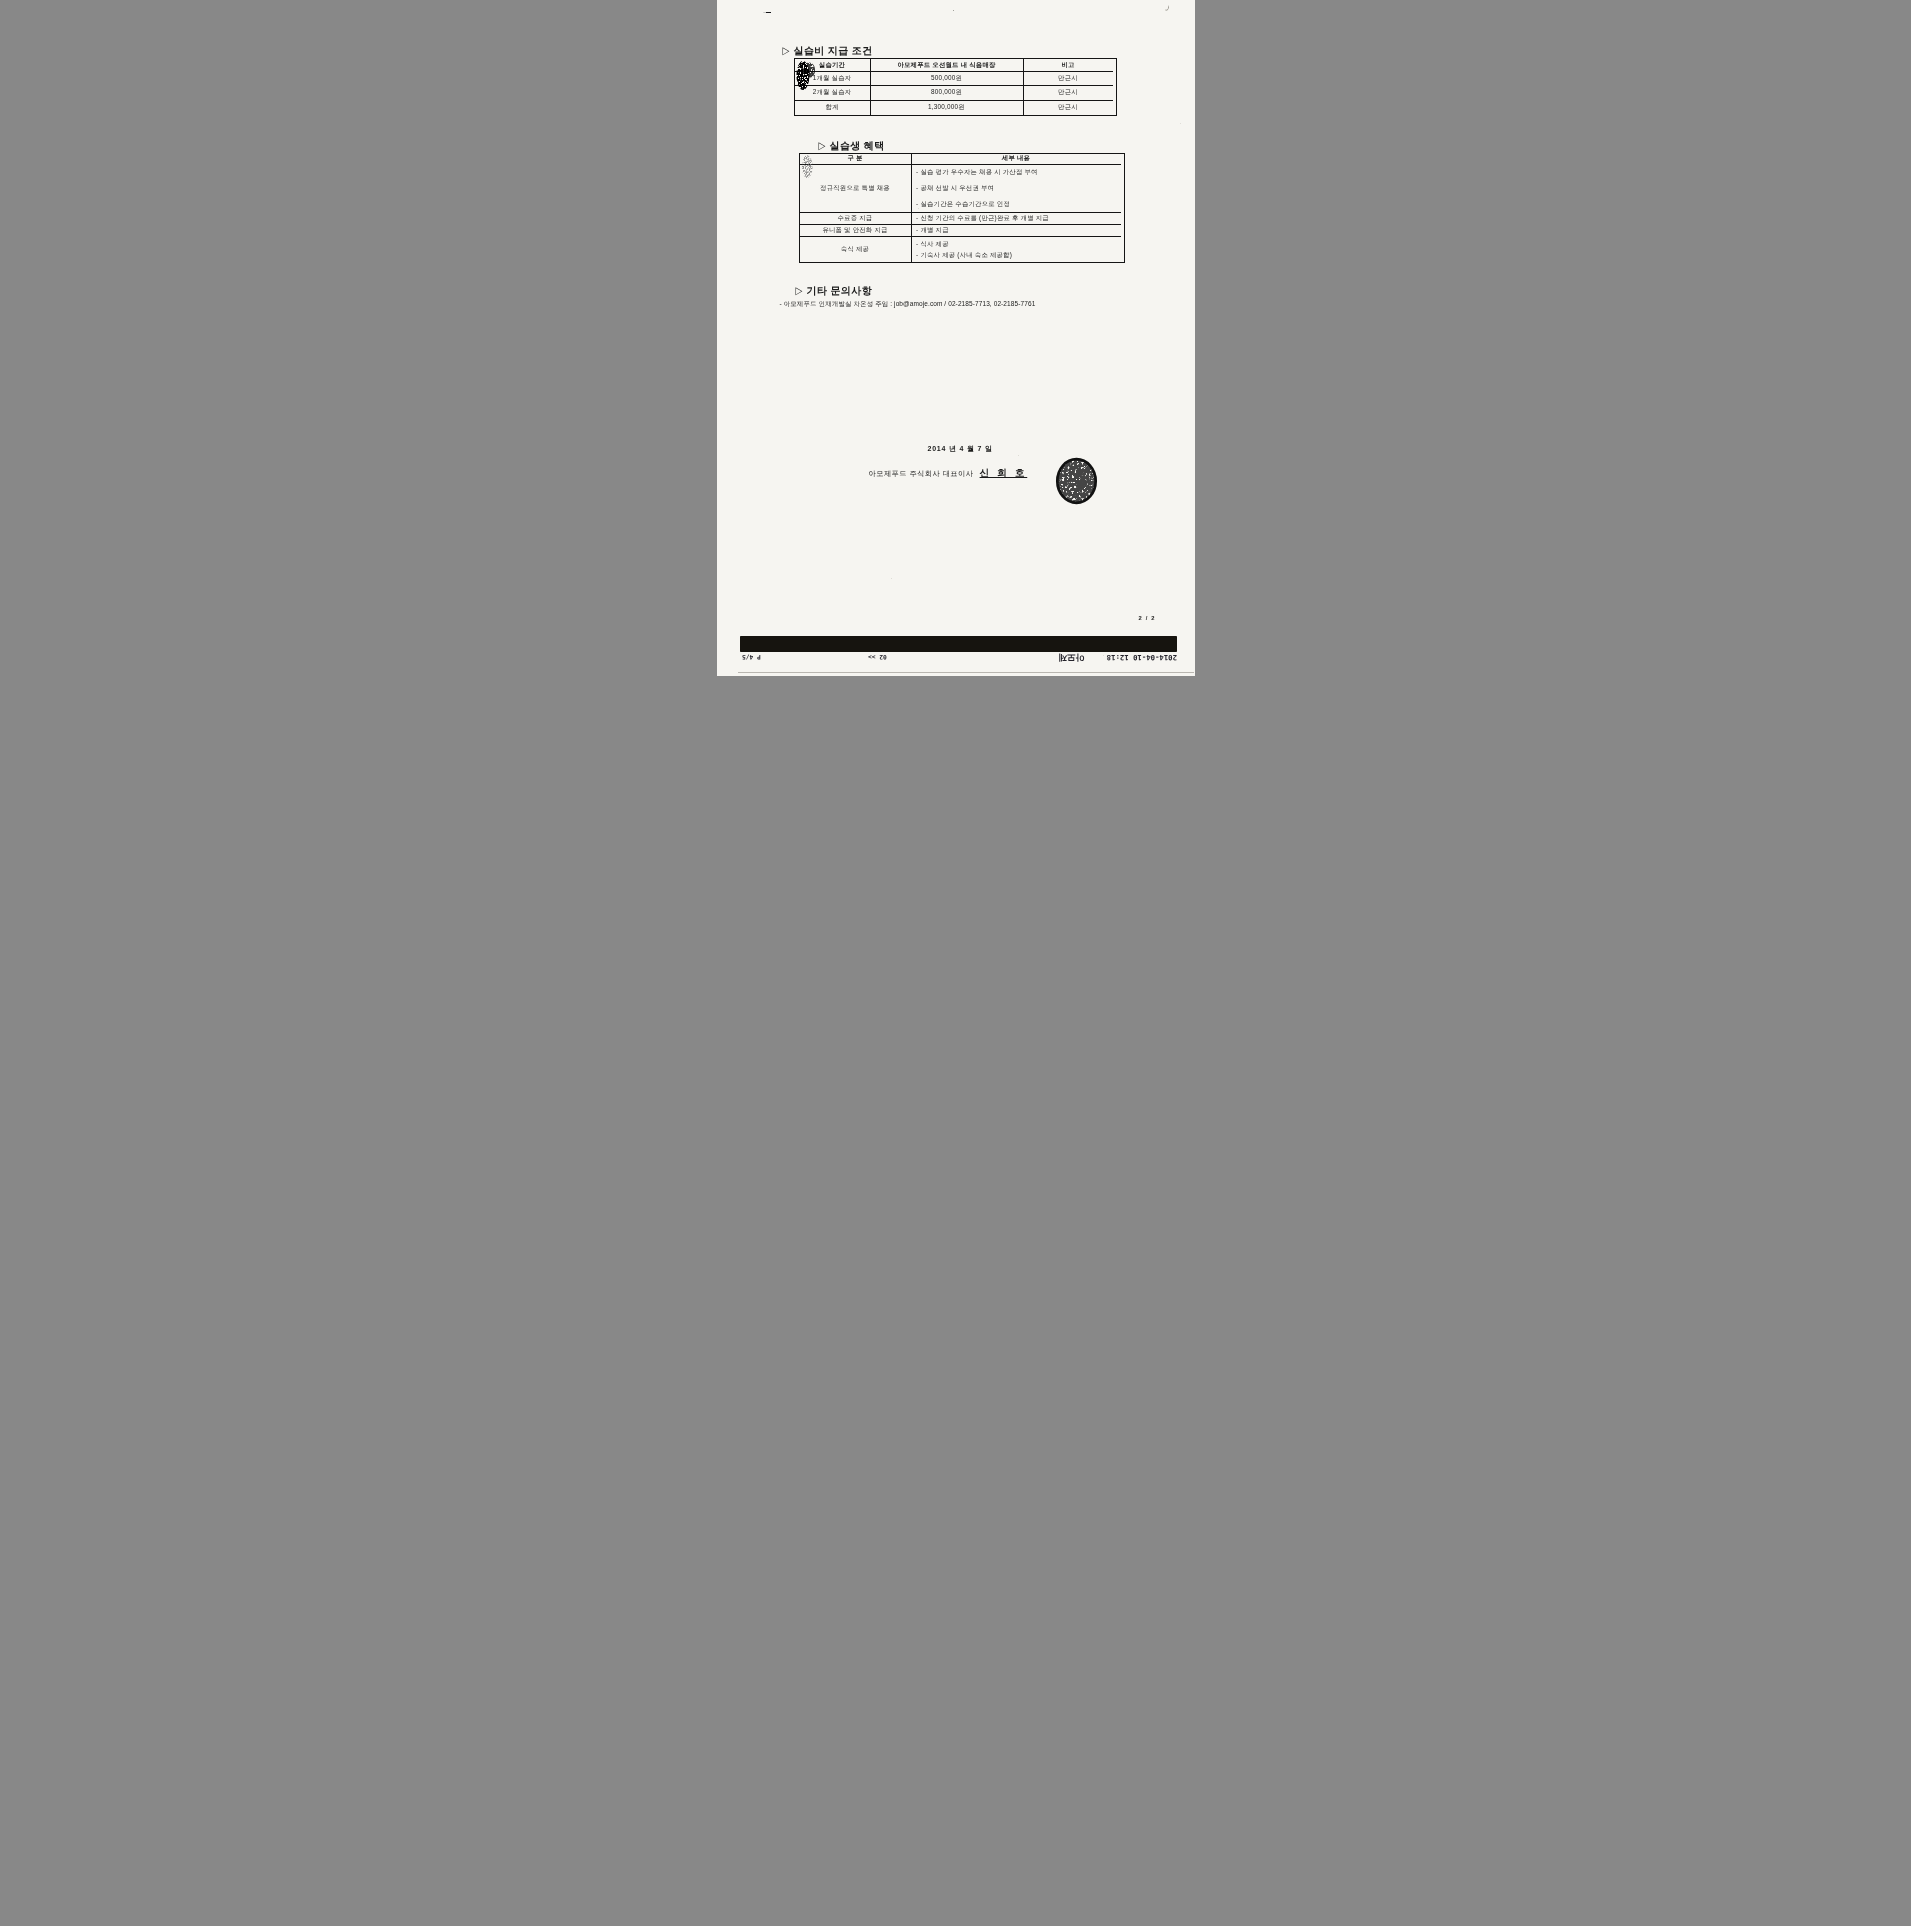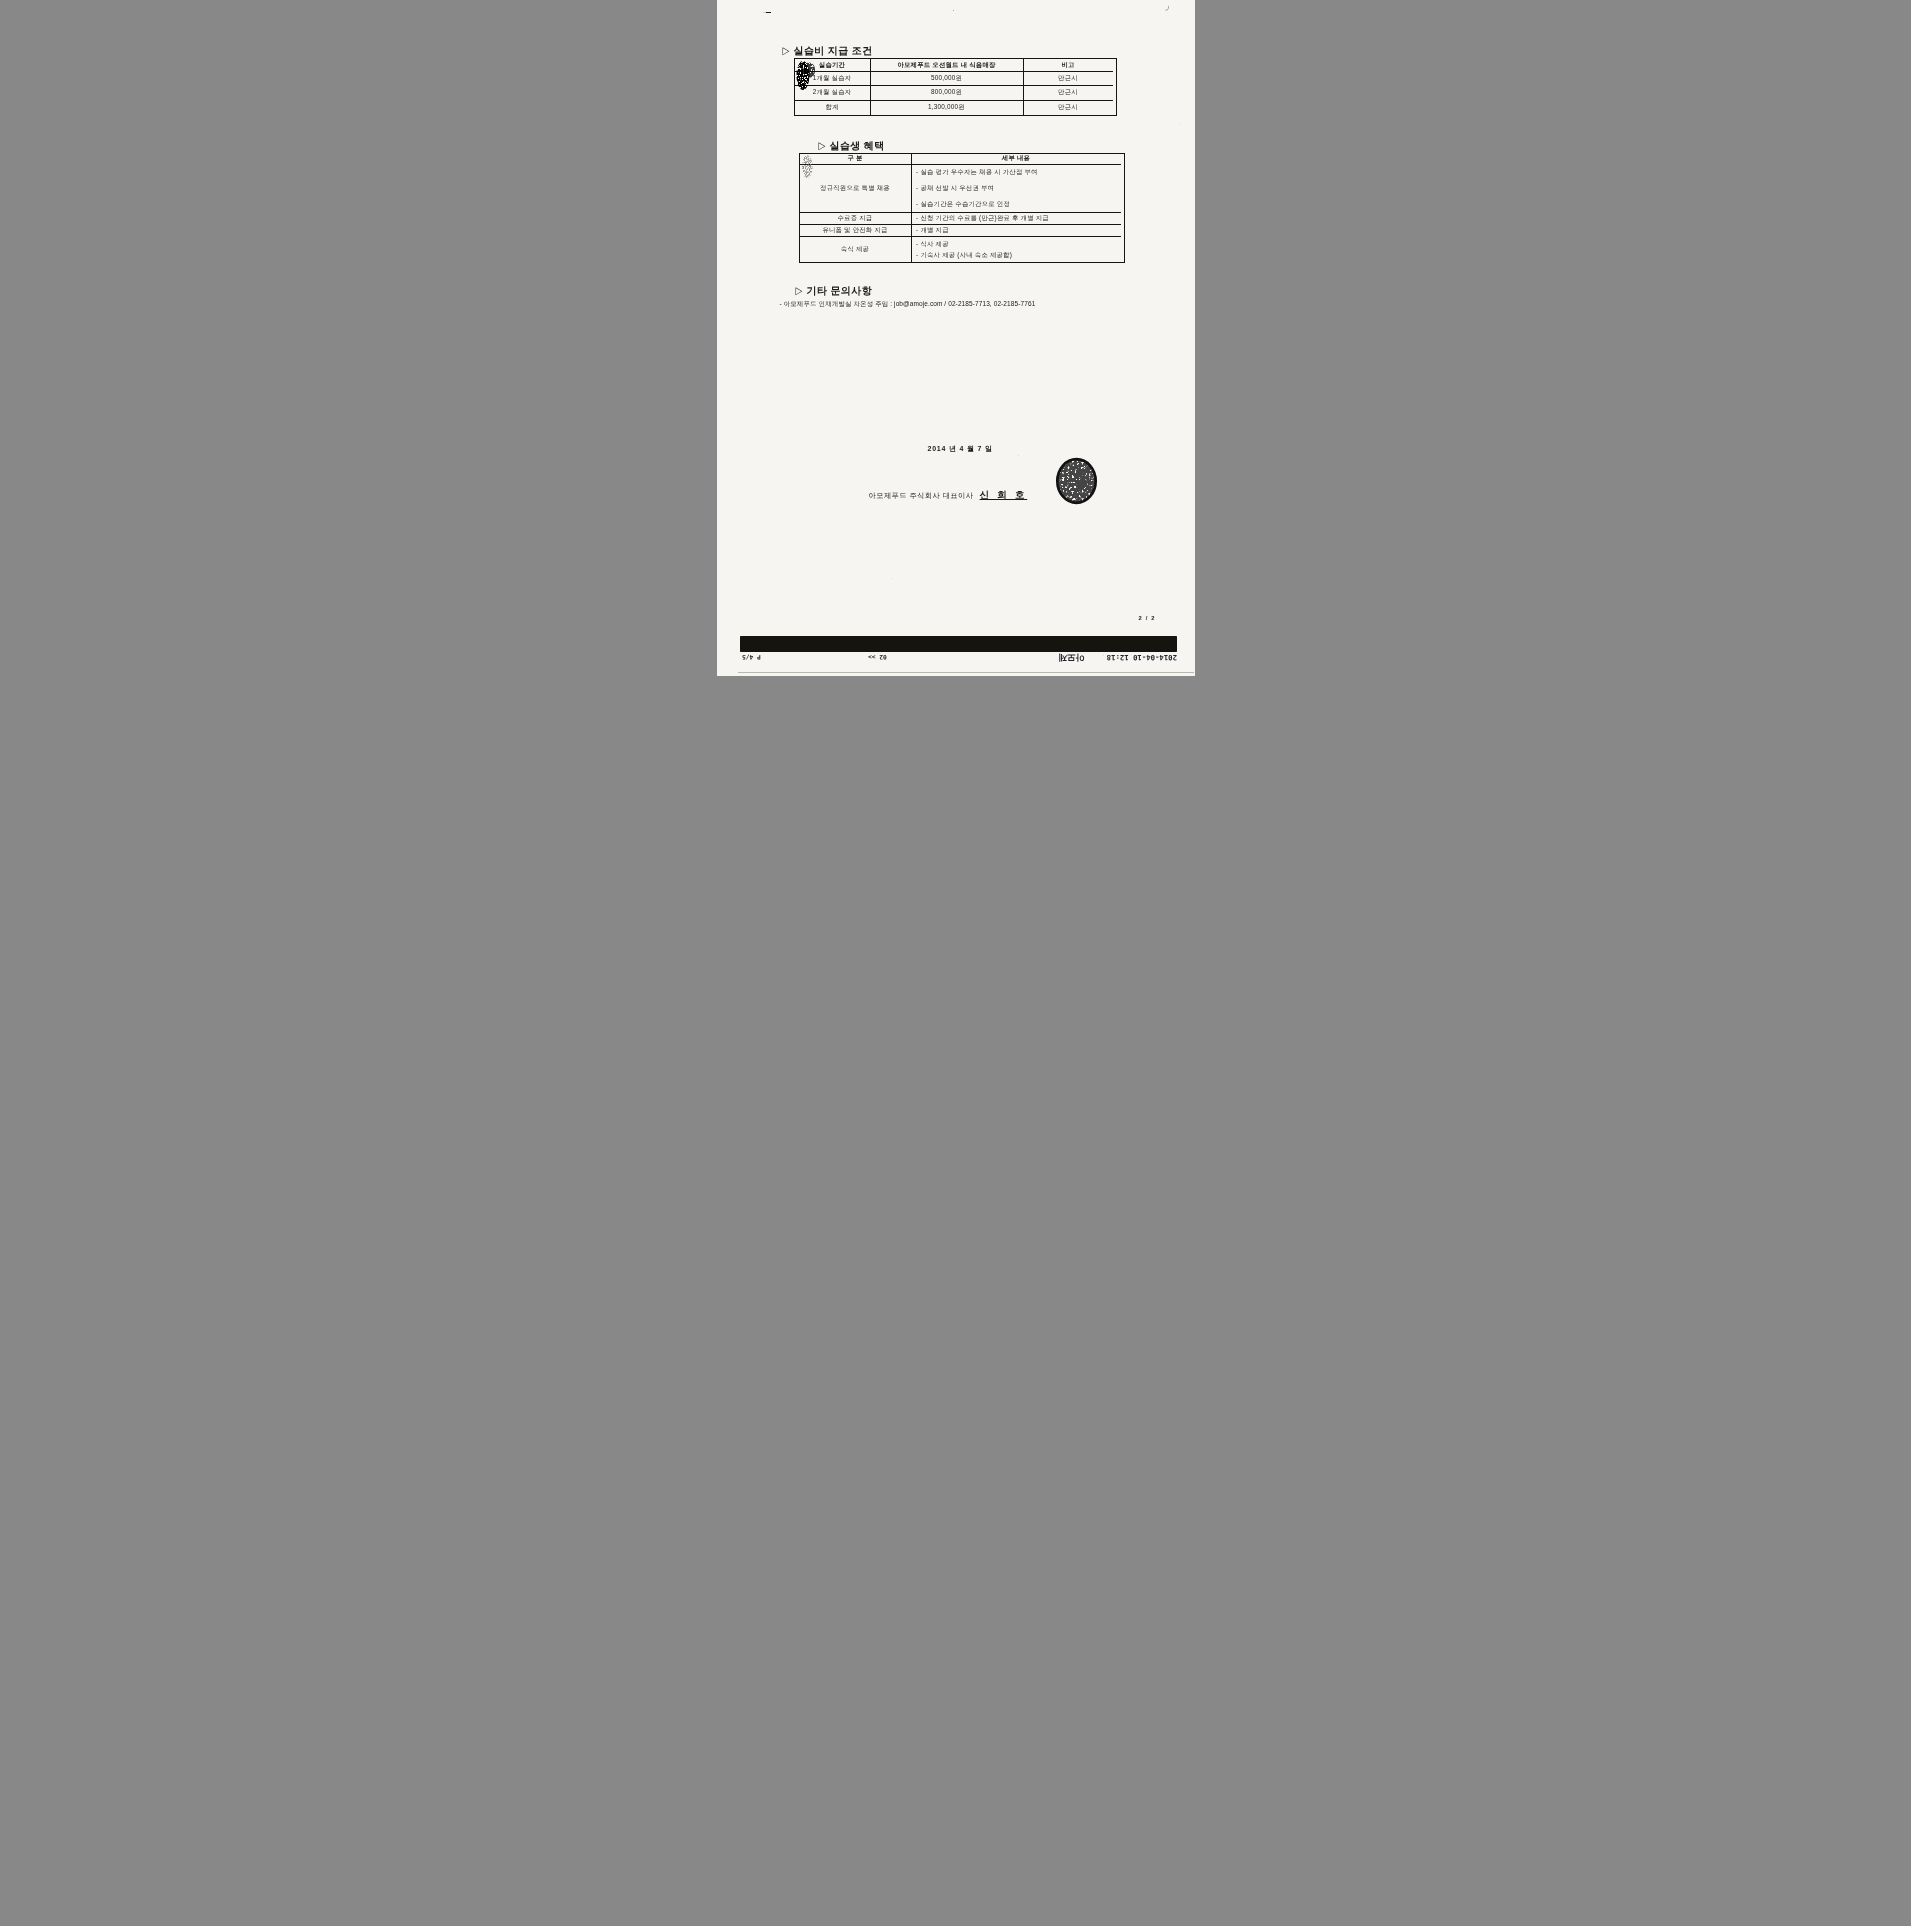--- a/index.html
+++ b/index.html
@@ -130,21 +130,21 @@
   </svg>
 
   <div class="heading" style="left:78px;top:284px;">
     <span class="marker">▷</span><span>기타 문의사항</span>
   </div>
 
   <div style="position:absolute;left:63px;top:300px;font-size:6.5px;letter-spacing:0.1px;white-space:nowrap;">- 아모제푸드 인재개발실 차온성 주임 :  job@amoje.com / 02-2185-7713, 02-2185-7761</div>
 
   <div style="position:absolute;left:0;top:444px;width:100%;text-align:center;font-size:7px;font-weight:bold;letter-spacing:0.8px;transform:translateX(4.6px);">2014 년   4 월   7 일</div>
 
-  <div style="position:absolute;left:152px;top:489px;display:flex;align-items:center;white-space:nowrap;">
+  <div style="position:absolute;left:152px;top:467px;display:flex;align-items:center;white-space:nowrap;">
     <span style="font-size:7.3px;letter-spacing:0.4px;">아모제푸드 주식회사 대표이사</span>
     <span style="font-size:9.6px;font-weight:bold;letter-spacing:2.7px;margin-left:6.2px;text-decoration:underline;">신 희 호</span>
   </div>
   <svg style="position:absolute;left:338px;top:457px;" width="43" height="48" viewBox="0 0 112 124">
     <defs>
       <filter id="sealNoise">
           <feTurbulence type="fractalNoise" baseFrequency="0.16" numOctaves="3" result="n"></feTurbulence>
         <feColorMatrix in="n" type="matrix" values="0 0 0 0 .06,0 0 0 0 .06,0 0 0 0 .06,0 0 0 10 -3.2"></feColorMatrix>
         <feComposite operator="in" in2="SourceGraphic"></feComposite>
         </filter>

